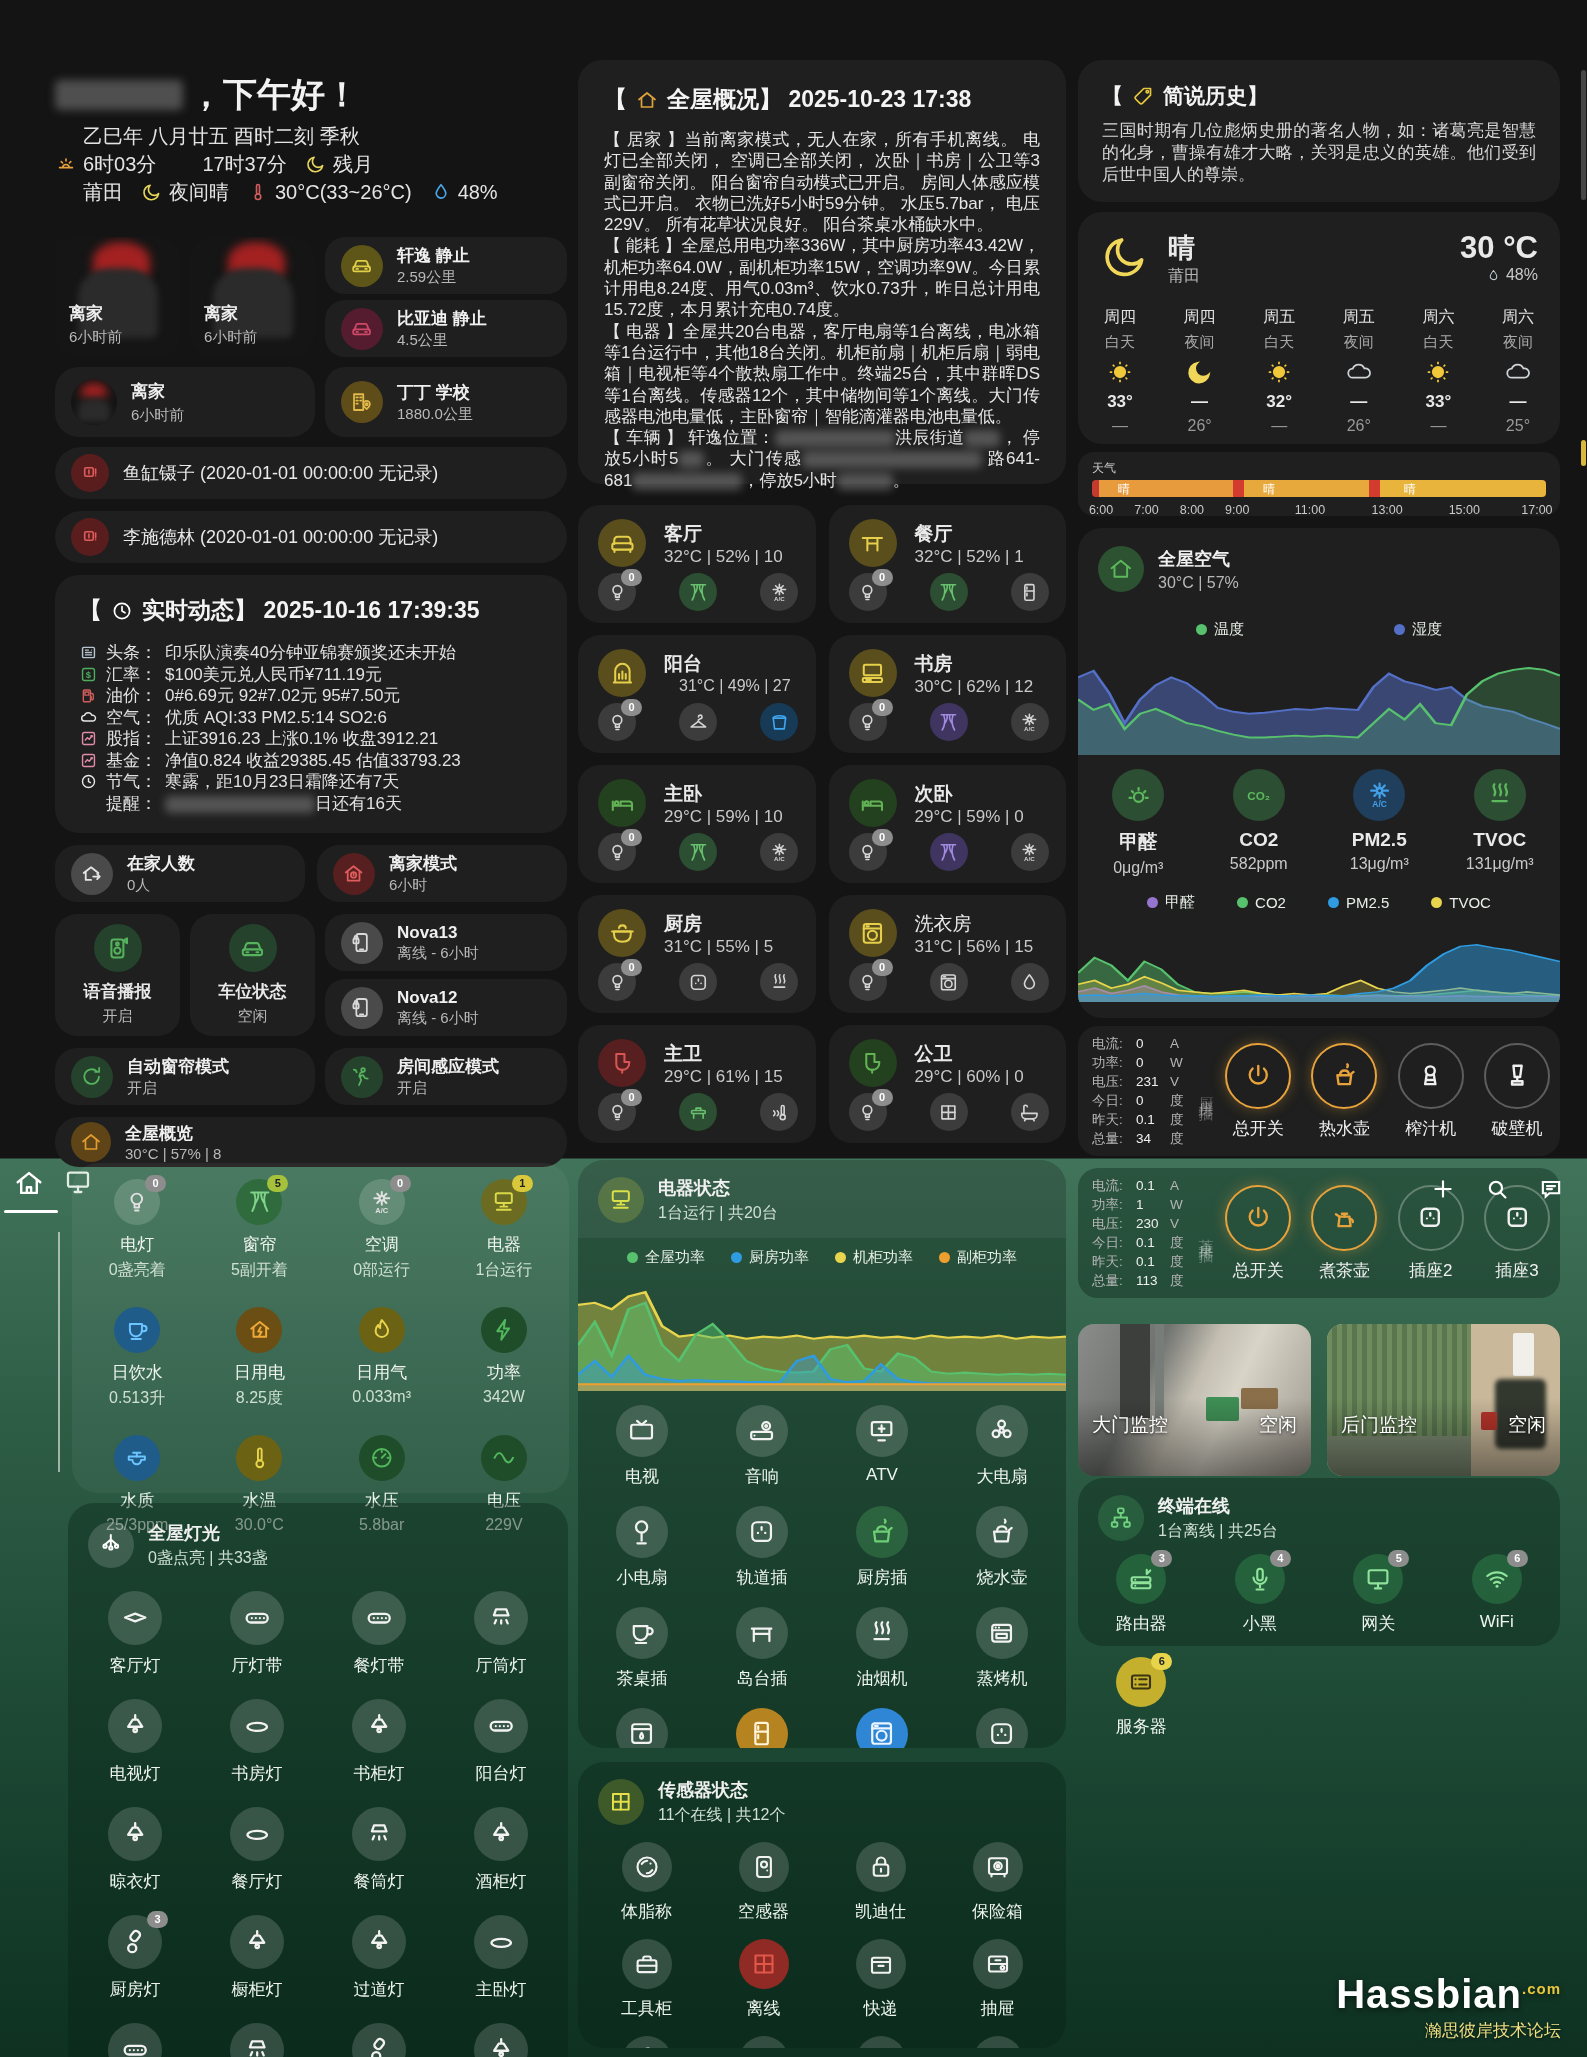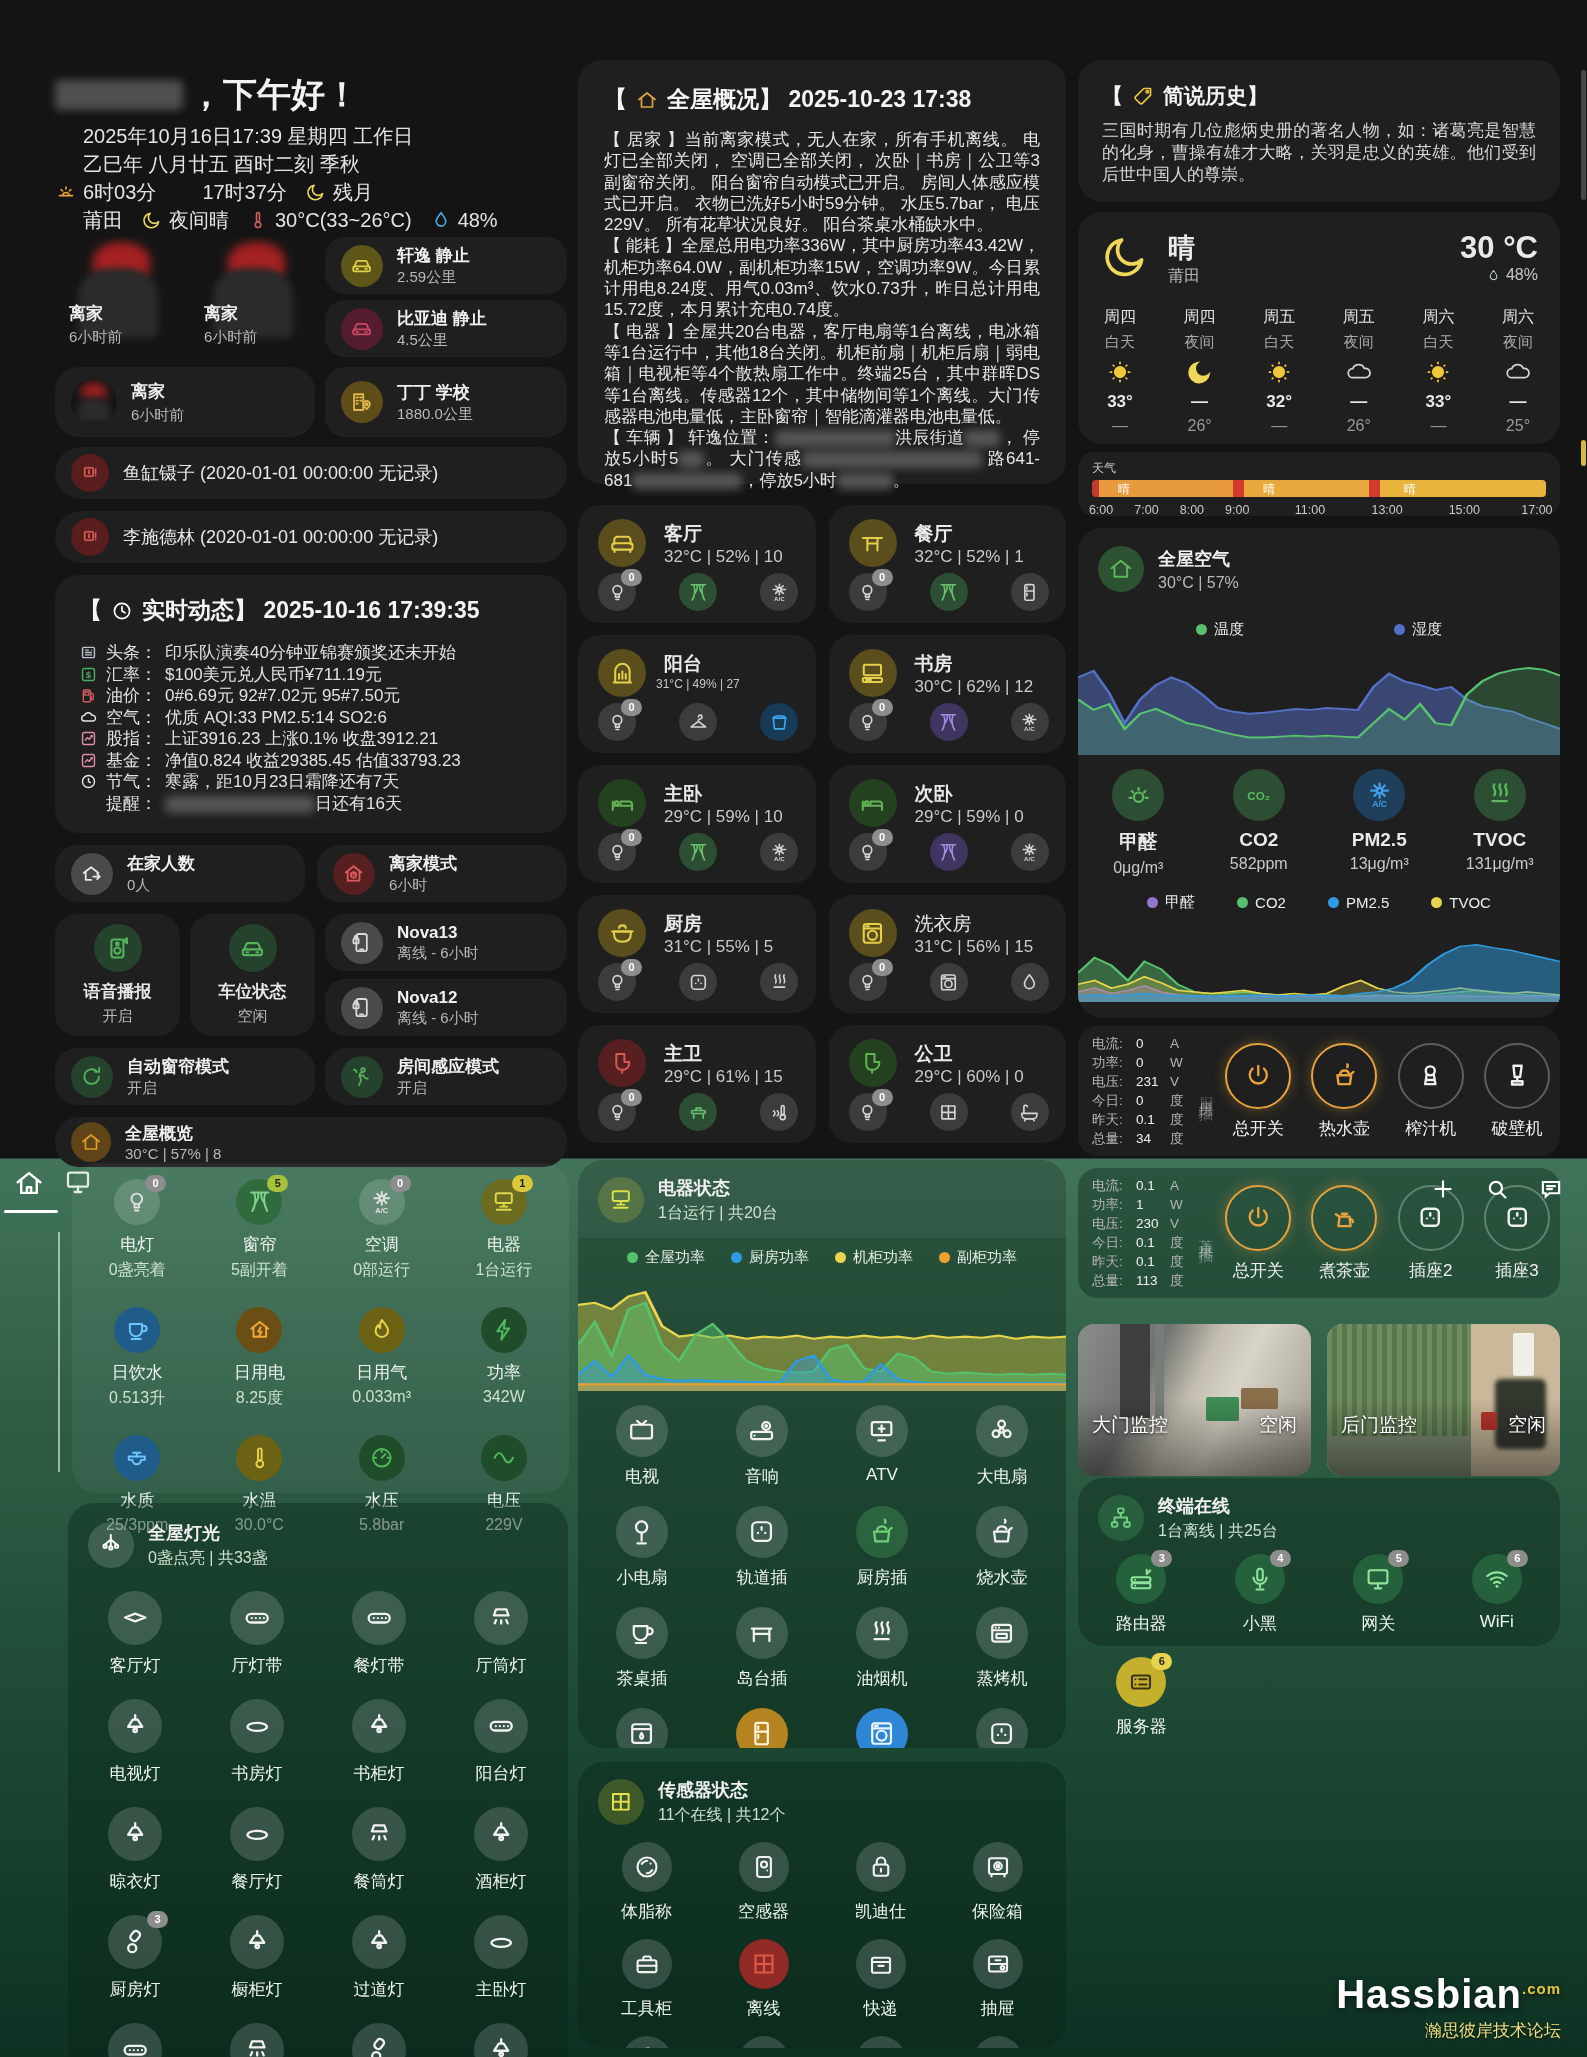--- a/index.html
+++ b/index.html
@@ -78,28 +78,20 @@
 <div class="page">
 
   <div class="col" style="left:55px;width:512px;height:2057px;">
     <div class="blk greet" style="top:72px;">
       <span class="blur" style="width:128px;height:30px;"></span>
       <span>，下午好！</span>
     </div>
     <div class="blk" id="info-lines" style="top:122px;">
         <div class="iline">
           <span class="seg">
-            <span class="mi" style="color:#e06c5a">
-              <svg viewBox="0 0 24 24" style="stroke:currentColor;fill:none;stroke-width:1.8;stroke-linecap:round;stroke-linejoin:round"></svg>
-            </span>
-            <span>2025年10月16日17:39 星期四 工作日</span>
-          </span>
-        </div>
-        <div class="iline">
-          <span class="seg">
             <span class="mi" style="color:#6ca0e0">
               <svg viewBox="0 0 24 24" style="stroke:currentColor;fill:none;stroke-width:1.8;stroke-linecap:round;stroke-linejoin:round"></svg>
             </span>
             <span>乙巳年 八月廿五 酉时二刻 季秋</span>
           </span>
         </div>
         <div class="iline">
           <span class="seg">
             <span class="mi" style="color:#e8a23c">
               <svg viewBox="0 0 24 24" style="stroke:currentColor;fill:none;stroke-width:1.8;stroke-linecap:round;stroke-linejoin:round">
@@ -975,21 +967,21 @@
         <div class="roomcard">
           <div style="position:absolute;left:20px;top:14px;">
             <div class="cic" style="width:48px;height:48px;background:#5a4e1d;color:#e6cf4a;">
               <svg class="ic" viewBox="0 0 24 24">
                 <path d="M6 19.5V10a6 6 0 0112 0v9.5M4.8 19.5h14.4"></path>
                 <path d="M9.2 12.5v4M12 10.5v6M14.8 12.5v4"></path>
               </svg>
             </div>
           </div>
           <div style="position:absolute;left:86px;top:16px;font-size:19px;font-weight:bold;">阳台</div>
-          <div style="position:absolute;left:78px;top:42px;font-size:12px;color:#c9c9c9;">31°C | 49% | 27</div>
+          <div style="position:absolute;left:101px;top:42px;font-size:16px;color:#c9c9c9;">31°C | 49% | 27</div>
           <div class="rbtns">
             <div>
               <div class="cic" style="width:38px;height:38px;background:rgba(255,255,255,.13);color:#d5d5d5;">
                 <svg class="ic" viewBox="0 0 24 24">
                   <circle cx="12" cy="9.5" r="4.6"></circle>
                   <path d="M10 14.5v2.5h4v-2.5M10.5 19.5h3"></path>
                 </svg>
                 <span class="bd">0</span>
               </div>
             </div>

